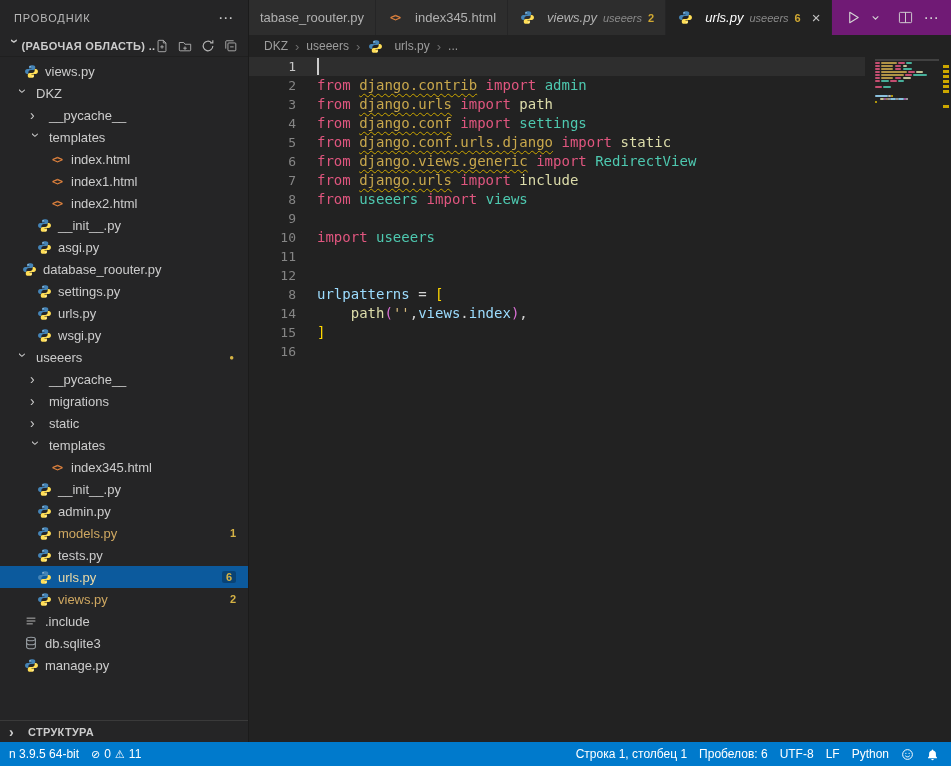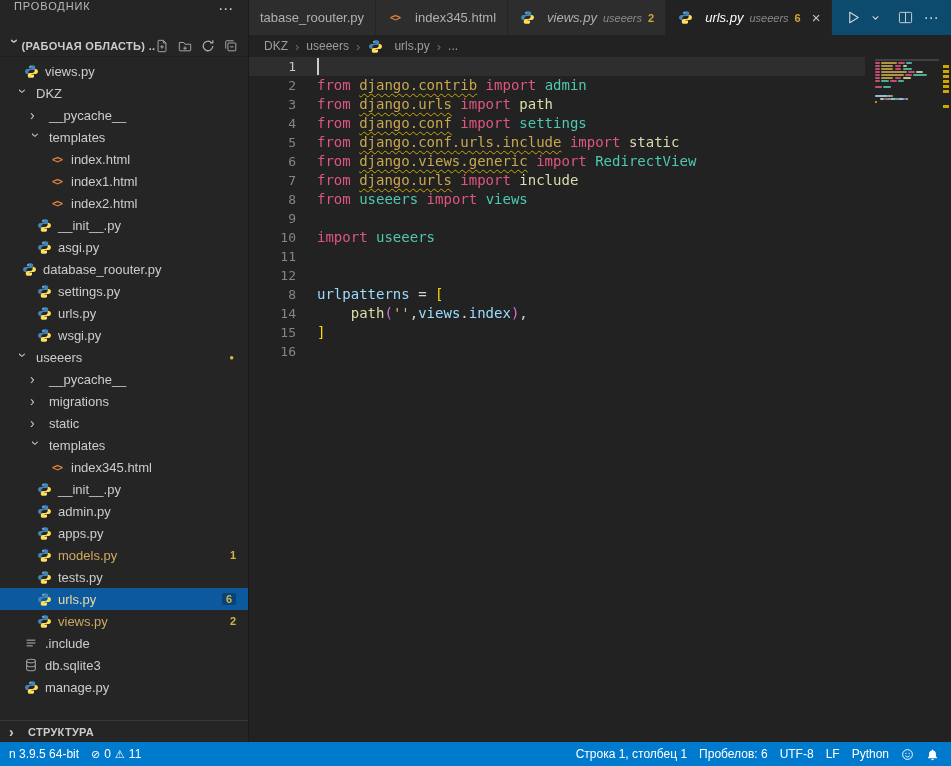--- a/index.html
+++ b/index.html
@@ -2,21 +2,21 @@
 <html><head>
 <meta charset="utf-8">
 <style>
   *{margin:0;padding:0;box-sizing:border-box}
   html,body{width:951px;height:766px;overflow:hidden;background:#1e1e1e}
   body{font-family:"Liberation Sans","DejaVu Sans",sans-serif;-webkit-font-smoothing:antialiased}
   .app{display:grid;grid-template-columns:249px 1fr;grid-template-rows:1fr 24px;width:951px;height:766px}
 
   
   .sidebar{background:#252526;color:#cccccc;display:flex;flex-direction:column;overflow:hidden;border-right:1px solid #1b1b1b}
-  .sb-title-row{height:35px;flex:0 0 35px;display:flex;align-items:flex-start;padding:0 14px;font-size:11px;letter-spacing:.9px;color:#b8b8b8}
+  .sb-title-row{height:35px;flex:0 0 35px;display:flex;align-items:center;padding:0 14px;font-size:11px;letter-spacing:.9px;color:#b8b8b8}
   .sb-dots{margin-left:auto;color:#c5c5c5;font-size:15px;cursor:pointer}
   .ws-row{height:22px;flex:0 0 22px;display:flex;align-items:center;font-size:11px;font-weight:700;letter-spacing:.3px;color:#cccccc;padding:0 6px;border-bottom:1px solid #1f1f1f}
   .ws-row .chev{width:16px;padding-left:0}
   .ws-label{white-space:nowrap;overflow:hidden}
   .ws-actions{margin-left:auto;display:flex;gap:9px;align-items:center;padding-right:4px}
   .ws-actions span{display:inline-flex;cursor:pointer;opacity:.9}
   .tree{flex:1 1 auto;padding-top:3px;overflow:hidden;position:relative}
   .trow{height:22px;display:flex;align-items:center;font-size:13px;color:#cccccc;cursor:pointer;white-space:nowrap}
   .trow.sel{background:#0c5a9d;color:#ffffff}
   .trow.warn .lbl{color:#cfa861}
@@ -25,21 +25,21 @@
   .chev.open{transform:rotate(90deg)}
   .ficon{width:16px;height:16px;margin-right:6px;display:inline-flex;align-items:center;justify-content:center;flex:0 0 16px}
   .html-ic{color:#e0823d;font-size:10px;font-weight:700;letter-spacing:-1px;font-family:"DejaVu Sans Mono",monospace}
   .badge{margin-left:auto;margin-right:12px;font-size:11px;font-weight:700;color:#d6b345}
   .trow.sel .badge{background:rgba(0,0,0,.25);padding:0 4px;border-radius:2px}
   .mod-dot{margin-left:auto;margin-right:14px;color:#d6b345;font-size:8px}
   .outline-row{height:22px;flex:0 0 22px;display:flex;align-items:center;font-size:11px;font-weight:700;letter-spacing:.3px;color:#cccccc;padding:0 6px;border-top:1px solid #3a3a3a;cursor:pointer}
 
   
   .editor-col{display:flex;flex-direction:column;min-width:0;background:#222222}
-  .tabbar{height:35px;flex:0 0 35px;background:#0c4a6e;display:flex;align-items:stretch}
+  .tabbar{height:35px;flex:0 0 35px;background:#701a75;display:flex;align-items:stretch}
   .tabs{display:flex}
   .tab{display:flex;align-items:center;gap:6px;padding:0 11px;background:#2d2d2d;color:#b0b0b0;font-size:13px;border-right:1px solid #252526;cursor:pointer;white-space:nowrap}
   .tab.active{background:#222222;color:#ffffff}
   .tab.italic .tlabel,.tab.italic .tdir{font-style:italic}
   .tdir{font-size:11px;color:#8a8a8a}
   .tbadge{font-size:11px;font-weight:700;color:#d0a832}
   .tclose{margin-left:5px;color:#c5c5c5;font-size:15px;line-height:1}
   .editor-actions{margin-left:auto;display:flex;align-items:center;gap:6px;padding:0 12px;color:#d4d4d4}
   .editor-actions .ea{display:inline-flex;align-items:center;cursor:pointer;padding:2px}
   .ea-more{font-size:15px;padding-left:6px}
@@ -271,31 +271,20 @@
           <span class="ficon">
             <svg width="15" height="15" viewBox="0 0 64 64">
               <path fill="#4584b6" d="M31.9 5c-6.8 0-10.7 3-10.7 8.2v5.9h11v2.1H13.9C8.4 21.2 4.5 25.8 4.5 32c0 6.3 3.9 10.9 9.4 10.9h4.6v-7c0-5.6 4.7-10.2 10.4-10.2h10.5c4.7 0 8.5-3.8 8.5-8.5v-4C47.9 8 43.5 5 38 5z"></path>
               <circle fill="#fff" cx="26" cy="12" r="2.3"></circle>
               <path fill="#ffde57" d="M32.1 59c6.8 0 10.7-3 10.7-8.2v-5.9h-11v-2.1h18.3c5.5 0 9.4-4.6 9.4-10.8 0-6.3-3.9-10.9-9.4-10.9h-4.6v7c0 5.6-4.7 10.2-10.4 10.2H24.6c-4.7 0-8.5 3.8-8.5 8.5v4c0 5.2 4.4 8.2 10 8.2z"></path>
               <circle fill="#fff" cx="38" cy="52" r="2.3"></circle>
             </svg>
           </span>
           <span class="lbl">admin.py</span>
         </div>
-        <div class="trow" style="padding-left: 36px;">
-          <span class="ficon">
-            <svg width="15" height="15" viewBox="0 0 64 64">
-              <path fill="#4584b6" d="M31.9 5c-6.8 0-10.7 3-10.7 8.2v5.9h11v2.1H13.9C8.4 21.2 4.5 25.8 4.5 32c0 6.3 3.9 10.9 9.4 10.9h4.6v-7c0-5.6 4.7-10.2 10.4-10.2h10.5c4.7 0 8.5-3.8 8.5-8.5v-4C47.9 8 43.5 5 38 5z"></path>
-              <circle fill="#fff" cx="26" cy="12" r="2.3"></circle>
-              <path fill="#ffde57" d="M32.1 59c6.8 0 10.7-3 10.7-8.2v-5.9h-11v-2.1h18.3c5.5 0 9.4-4.6 9.4-10.8 0-6.3-3.9-10.9-9.4-10.9h-4.6v7c0 5.6-4.7 10.2-10.4 10.2H24.6c-4.7 0-8.5 3.8-8.5 8.5v4c0 5.2 4.4 8.2 10 8.2z"></path>
-              <circle fill="#fff" cx="38" cy="52" r="2.3"></circle>
-            </svg>
-          </span>
-          <span class="lbl">apps.py</span>
-        </div>
         <div class="trow warn" style="padding-left: 36px;">
           <span class="ficon">
             <svg width="15" height="15" viewBox="0 0 64 64">
               <path fill="#4584b6" d="M31.9 5c-6.8 0-10.7 3-10.7 8.2v5.9h11v2.1H13.9C8.4 21.2 4.5 25.8 4.5 32c0 6.3 3.9 10.9 9.4 10.9h4.6v-7c0-5.6 4.7-10.2 10.4-10.2h10.5c4.7 0 8.5-3.8 8.5-8.5v-4C47.9 8 43.5 5 38 5z"></path>
               <circle fill="#fff" cx="26" cy="12" r="2.3"></circle>
               <path fill="#ffde57" d="M32.1 59c6.8 0 10.7-3 10.7-8.2v-5.9h-11v-2.1h18.3c5.5 0 9.4-4.6 9.4-10.8 0-6.3-3.9-10.9-9.4-10.9h-4.6v7c0 5.6-4.7 10.2-10.4 10.2H24.6c-4.7 0-8.5 3.8-8.5 8.5v4c0 5.2 4.4 8.2 10 8.2z"></path>
               <circle fill="#fff" cx="38" cy="52" r="2.3"></circle>
             </svg>
           </span>
           <span class="lbl">models.py</span>
@@ -473,21 +462,21 @@
           <div class="code-line">
             <span class="ln">3</span>
             <span class="lc"><span class="tok-kw">from</span><span class="tok-pl"> </span><span class="tok-mw">django.urls</span><span class="tok-pl"> </span><span class="tok-kw">import</span><span class="tok-pl"> </span><span class="tok-fn">path</span></span>
           </div>
           <div class="code-line">
             <span class="ln">4</span>
             <span class="lc"><span class="tok-kw">from</span><span class="tok-pl"> </span><span class="tok-mw">django.conf</span><span class="tok-pl"> </span><span class="tok-kw">import</span><span class="tok-pl"> </span><span class="tok-md">settings</span></span>
           </div>
           <div class="code-line">
             <span class="ln">5</span>
-            <span class="lc"><span class="tok-kw">from</span><span class="tok-pl"> </span><span class="tok-mw">django.conf.urls.include</span><span class="tok-pl"> </span><span class="tok-kw">import</span><span class="tok-pl"> </span><span class="tok-fn">static</span></span>
+            <span class="lc"><span class="tok-kw">from</span><span class="tok-pl"> </span><span class="tok-mw">django.conf.urls.django</span><span class="tok-pl"> </span><span class="tok-kw">import</span><span class="tok-pl"> </span><span class="tok-fn">static</span></span>
           </div>
           <div class="code-line">
             <span class="ln">6</span>
             <span class="lc"><span class="tok-kw">from</span><span class="tok-pl"> </span><span class="tok-mw">django.views.generic</span><span class="tok-pl"> </span><span class="tok-kw">import</span><span class="tok-pl"> </span><span class="tok-cl">RedirectView</span></span>
           </div>
           <div class="code-line">
             <span class="ln">7</span>
             <span class="lc"><span class="tok-kw">from</span><span class="tok-pl"> </span><span class="tok-mw">django.urls</span><span class="tok-pl"> </span><span class="tok-kw">import</span><span class="tok-pl"> </span><span class="tok-fn">include</span></span>
           </div>
           <div class="code-line">

